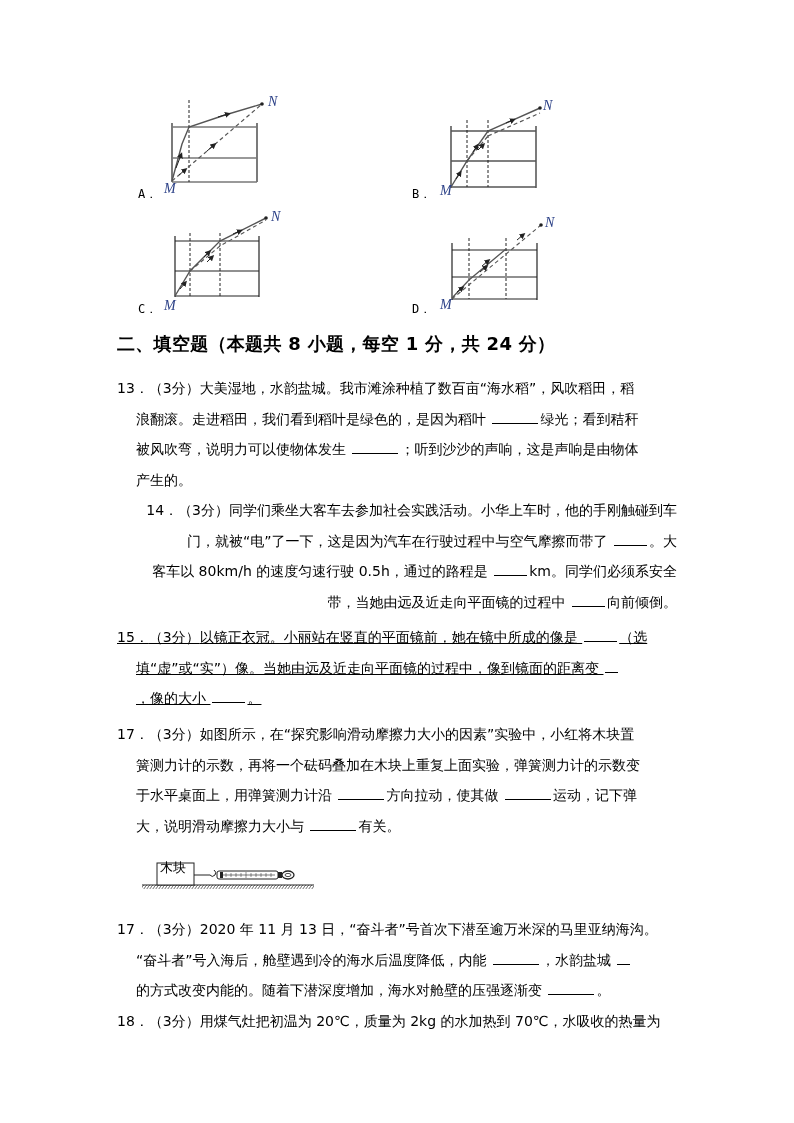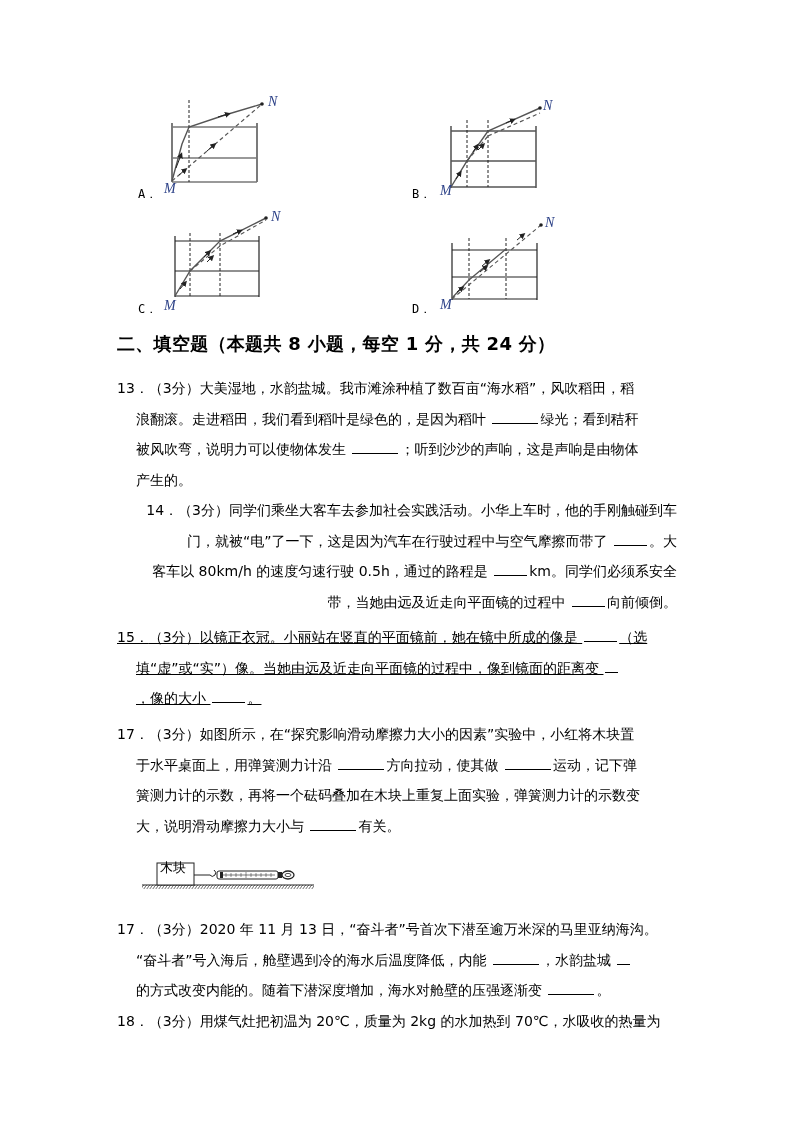--- a/index.html
+++ b/index.html
@@ -131,22 +131,22 @@
 </div>
 
 <div class="q" style="top:606px;text-decoration:underline;">
   <div class="line"><span>15．</span><span>（3分）</span><span>以镜正衣冠。小丽站在竖直的平面镜前，她在镜中所成的像是 </span><span class="blank b5"></span><span>（选</span></div>
   <div class="line indent"><span>填“虚”或“实”）像。当她由远及近走向平面镜的过程中，像到镜面的距离变 </span><span class="blank b2"></span></div>
   <div class="line indent"><span>，像的大小 </span><span class="blank b5"></span><span>。</span></div>
 </div>
 
 <div class="q" style="top:703px;">
   <div class="line"><span>17．</span><span>（3分）</span><span>如图所示，在“探究影响滑动摩擦力大小的因素”实验中，小红将木块置</span></div>
+  <div class="line indent"><span>簧测力计的示数，再将一个砝码叠加在木块上重复上面实验，弹簧测力计的示数变</span></div>
   <div class="line indent"><span>于水平桌面上，用弹簧测力计沿 </span><span class="blank b7"></span><span>方向拉动，使其做 </span><span class="blank b7"></span><span>运动，记下弹</span></div>
-  <div class="line indent"><span>簧测力计的示数，再将一个砝码叠加在木块上重复上面实验，弹簧测力计的示数变</span></div>
   <div class="line indent"><span>大，说明滑动摩擦力大小与 </span><span class="blank b7"></span><span>有关。</span></div>
 </div>
 
 <div class="figure">
   <svg width="180" height="36" viewBox="0 0 180 36">
     <defs>
       <pattern id="hatch" width="3" height="4" patternUnits="userSpaceOnUse">
         <line x1="0" y1="4" x2="3" y2="0" stroke="#444" stroke-width="0.8"></line>
       </pattern>
     </defs>

